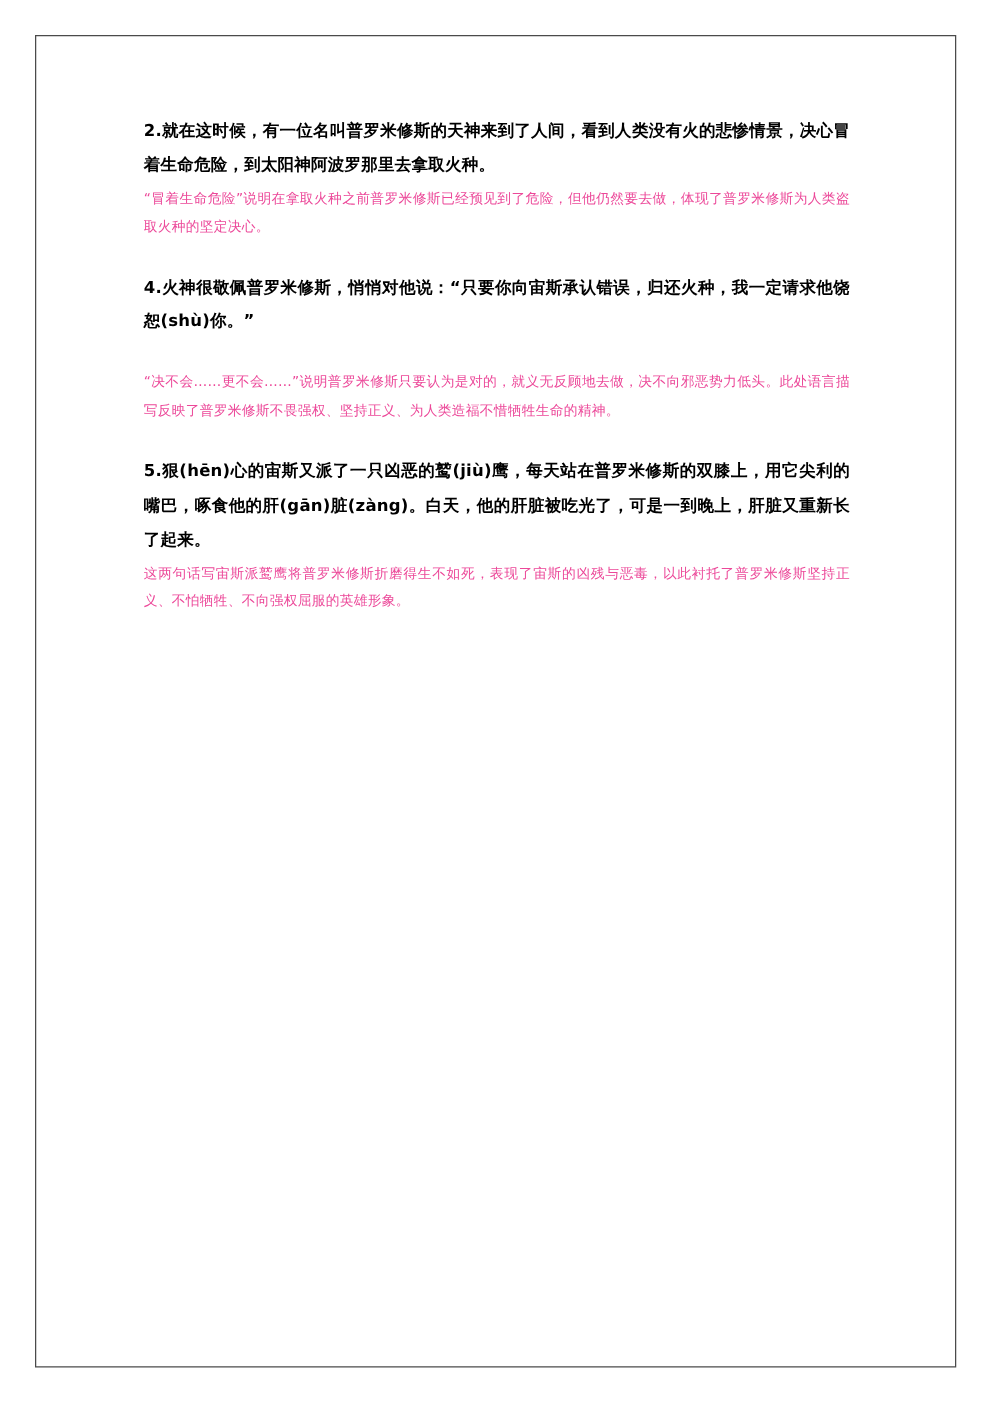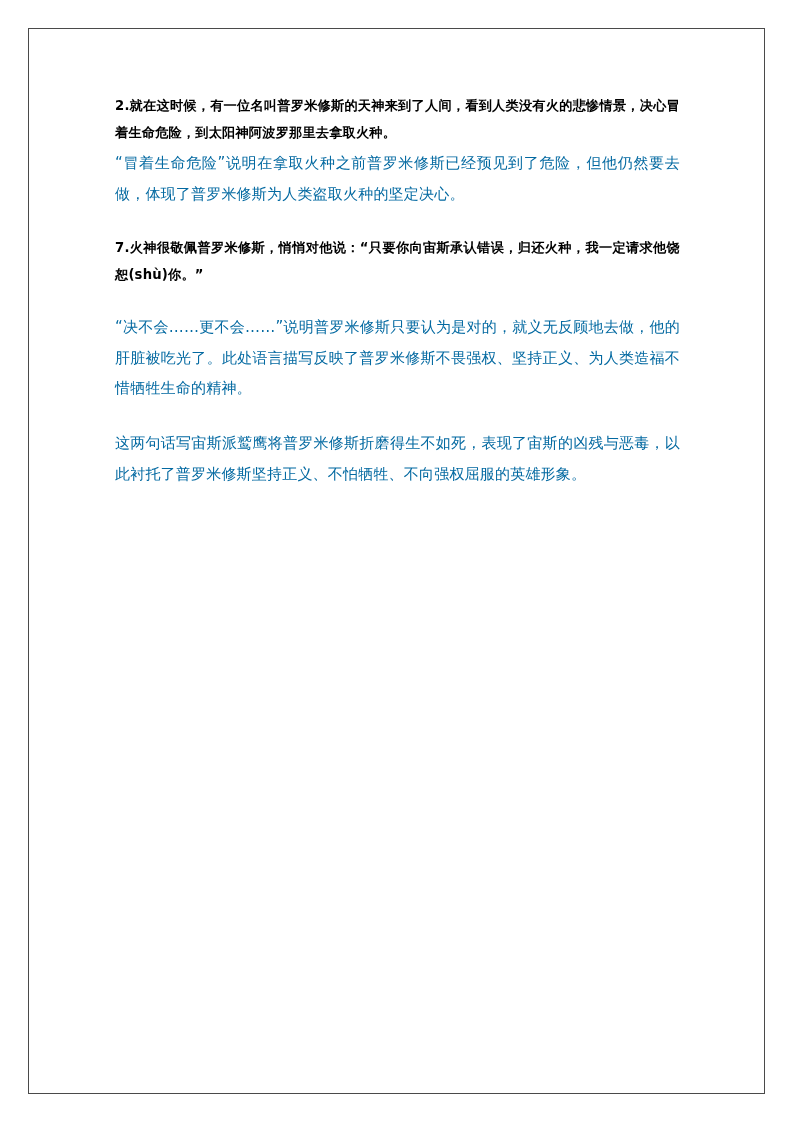--- a/index.html
+++ b/index.html
@@ -46,48 +46,49 @@
   .q {
     font-weight: bold;
     font-size: 13.2px;
     line-height: 2.05;
     letter-spacing: 0.2px;
     text-align: justify;
     text-justify: inter-ideograph;
     margin: 0 0 2px 0;
   }
   .a {
-    font-size: 15px;
+    font-size: 11px;
     line-height: 2.05;
     letter-spacing: 0.2px;
     text-align: justify;
     text-justify: inter-ideograph;
     margin: 0;
-    color: #0369a1;
+    color: #ec4899;
   }
 </style>
 </head>
 <body>
 
 <div class="page">
   <div class="page-border"></div>
   <div class="content">
 
     <div class="block">
       <p class="q">2.就在这时候，有一位名叫普罗米修斯的天神来到了人间，看到人类没有火的悲惨情景，决心冒着生命危险，到太阳神阿波罗那里去拿取火种。</p>
       <p class="a">“冒着生命危险”说明在拿取火种之前普罗米修斯已经预见到了危险，但他仍然要去做，体现了普罗米修斯为人类盗取火种的坚定决心。</p>
     </div>
 
     <div class="block">
-      <p class="q">7.火神很敬佩普罗米修斯，悄悄对他说：“只要你向宙斯承认错误，归还火种，我一定请求他饶恕(shù)你。”</p>
+      <p class="q">4.火神很敬佩普罗米修斯，悄悄对他说：“只要你向宙斯承认错误，归还火种，我一定请求他饶恕(shù)你。”</p>
     </div>
 
     <div class="block">
-      <p class="a">“决不会……更不会……”说明普罗米修斯只要认为是对的，就义无反顾地去做，他的肝脏被吃光了。此处语言描写反映了普罗米修斯不畏强权、坚持正义、为人类造福不惜牺牲生命的精神。</p>
+      <p class="a">“决不会……更不会……”说明普罗米修斯只要认为是对的，就义无反顾地去做，决不向邪恶势力低头。此处语言描写反映了普罗米修斯不畏强权、坚持正义、为人类造福不惜牺牲生命的精神。</p>
     </div>
 
     <div class="block">
+      <p class="q">5.狠(hēn)心的宙斯又派了一只凶恶的鹫(jiù)鹰，每天站在普罗米修斯的双膝上，用它尖利的嘴巴，啄食他的肝(gān)脏(zàng)。白天，他的肝脏被吃光了，可是一到晚上，肝脏又重新长了起来。</p>
       <p class="a">这两句话写宙斯派鹫鹰将普罗米修斯折磨得生不如死，表现了宙斯的凶残与恶毒，以此衬托了普罗米修斯坚持正义、不怕牺牲、不向强权屈服的英雄形象。</p>
     </div>
 
 
   </div>
 </div>
 
 </body></html>

